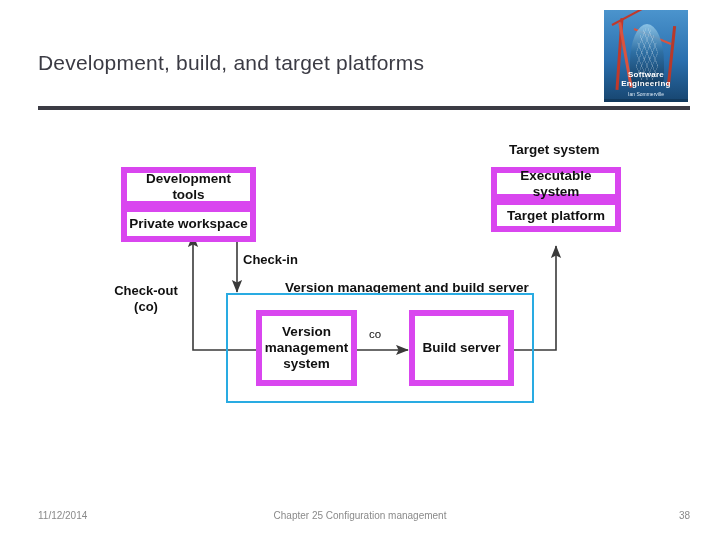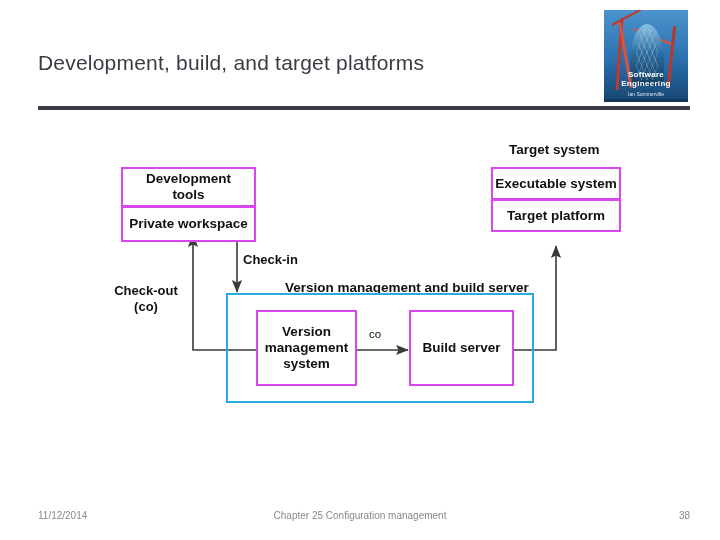--- a/index.html
+++ b/index.html
@@ -136,21 +136,21 @@
     line-height: 16px;
   }
   .edge-label.small {
     font-size: 11.5px;
     font-weight: normal;
   }
 
   .node {
     position: absolute;
     box-sizing: border-box;
-    border: 2px solid #d946ef;
+    border: 6px solid #d946ef;
     background: #ffffff;
     display: flex;
     align-items: center;
     justify-content: center;
     text-align: center;
     font-size: 13.5px;
     font-weight: bold;
     color: #111111;
     line-height: 16px;
   }

